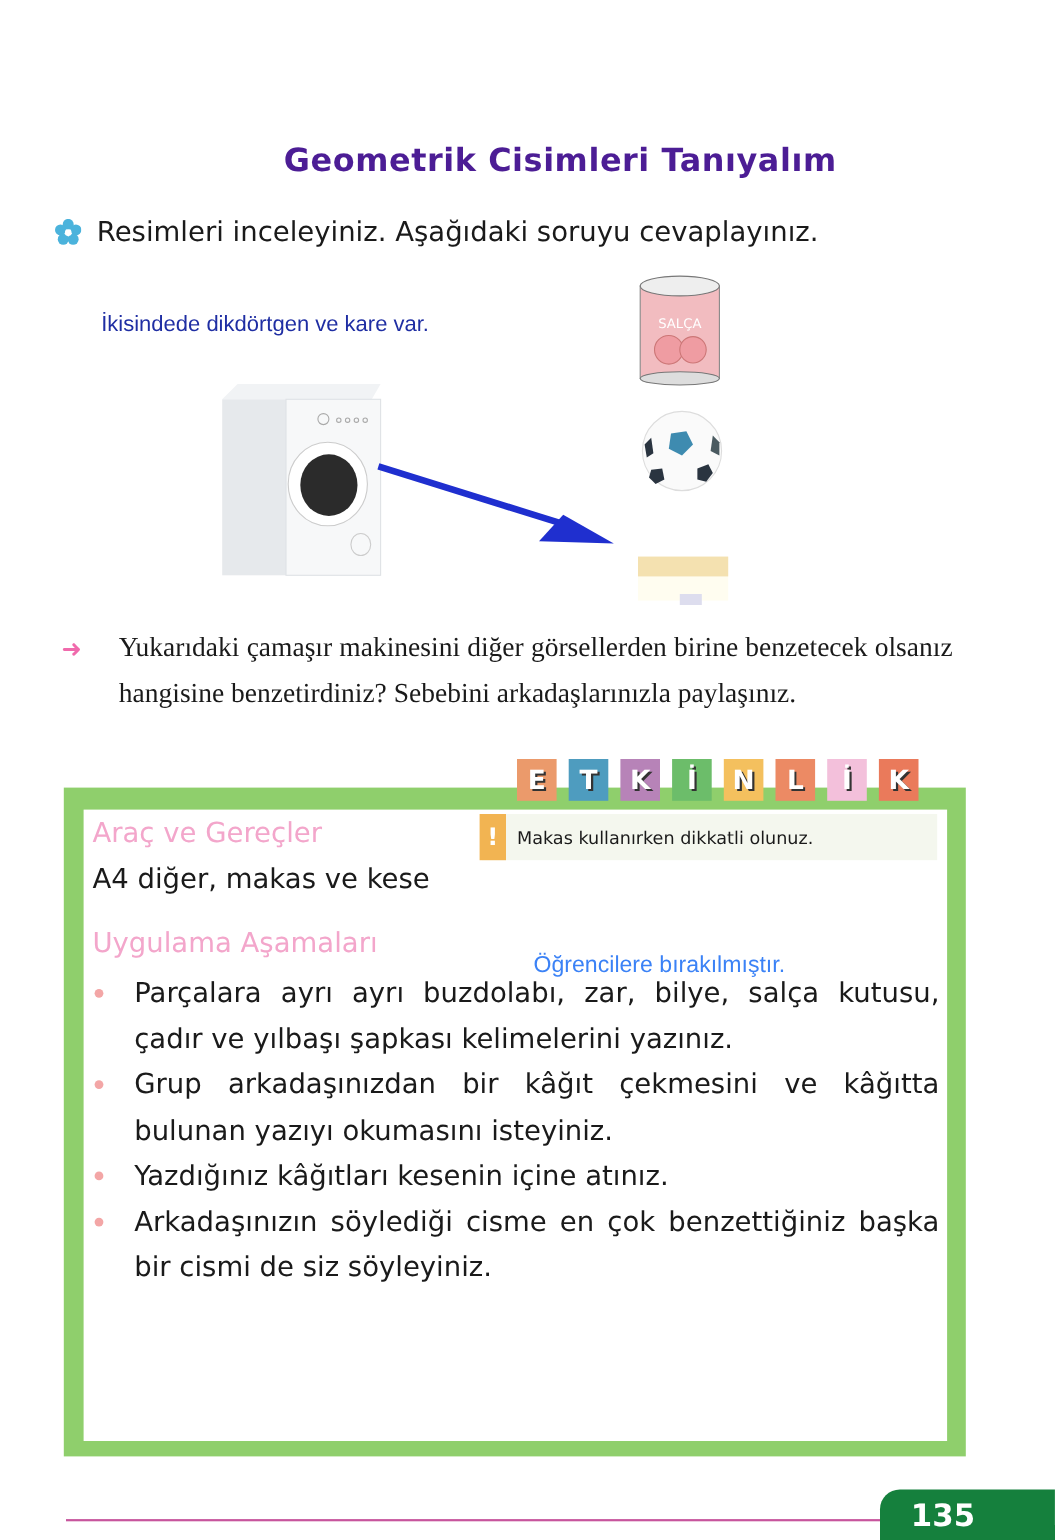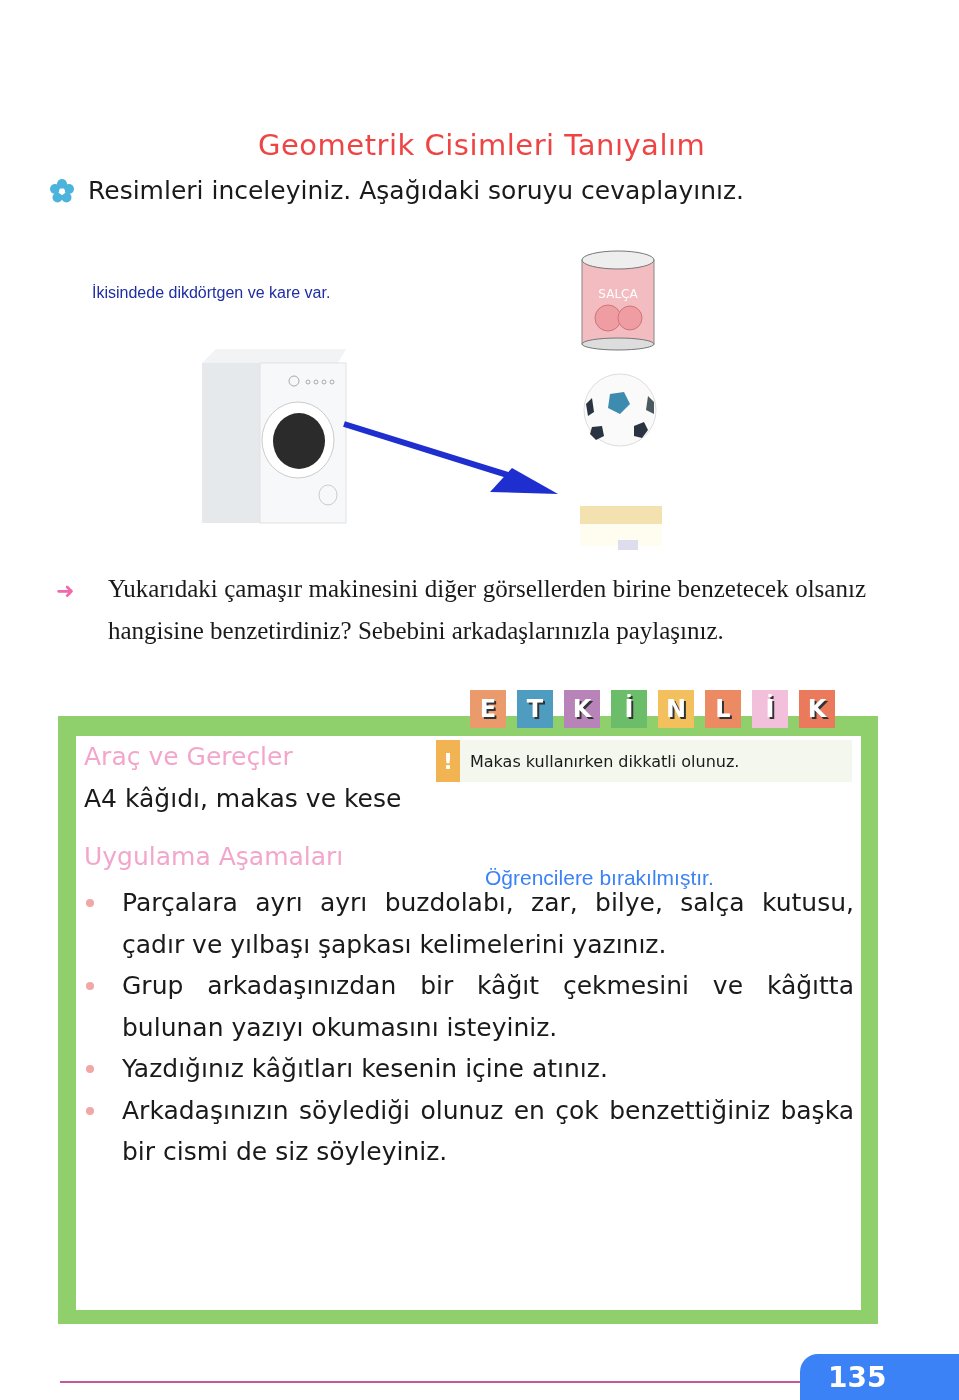--- a/index.html
+++ b/index.html
@@ -1,22 +1,22 @@
 <!DOCTYPE html>
 <html><head>
 <meta charset="utf-8">
 <style>
   html, body { margin:0; padding:0; }
   body { width:959px; height:1400px; background:#ffffff; position:relative; overflow:hidden;
          font-family:"DejaVu Sans", sans-serif; color:#1a1a1a; }
   .abs { position:absolute; }
-  .title { left:258px; top:128px; font-size:29px; color:#ef4444; letter-spacing:0.5px; }
-  .instr { left:50px; top:176px; font-size:25px; display:flex; align-items:center; gap:14px; }
+  .title { left:258px; top:128px; font-size:29px; color:#4c1d95; letter-spacing:0.5px;font-weight:bold; }
+  .instr { left:50px; top:196px; font-size:25px; display:flex; align-items:center; gap:14px; }
   .instr .flower { width:24px; height:24px; }
-  .answer1 { left:92px; top:284px; font-size:16px; color:#1f2ea3; font-family:"Liberation Sans", sans-serif; }
+  .answer1 { left:92px; top:284px; font-size:20px; color:#1f2ea3; font-family:"Liberation Sans", sans-serif; }
   .q { left:56px; top:568px; width:810px; font-size:25px; line-height:42px; display:flex; }
   .q .arrow { color:#f06aac; font-size:22px; width:52px; flex:none; margin-top:2px; }
   .q .text { text-align:justify;font-family:Liberation Serif, serif; }
   .etk-box { left:58px; top:716px; width:820px; height:608px; background:#8fcf6c; }
   .etk-inner { left:76px; top:736px; width:785px; height:574px; background:#fff; }
   .letters { left:470px; top:690px; display:flex; gap:11px; }
   .letter { width:36px; height:38px; display:flex; align-items:center; justify-content:center;
             font-size:24px; font-weight:bold; color:#fff; text-shadow:2px 2px 0 #333;
             font-family:"DejaVu Sans", sans-serif; }
   .warn { left:438px; top:740px; width:414px; height:42px; background:#f4f7ee; display:flex; align-items:center; }
@@ -24,21 +24,21 @@
                 display:flex; align-items:center; justify-content:center; margin-left:-2px; }
   .warn .wtext { font-size:16px; margin-left:10px; }
   .sect-title { font-size:25px; color:#f3a6cb; }
   .materials { left:84px; top:784px; font-size:25px; }
   .answer2 { left:485px; top:866px; font-size:21px; color:#3b82f6; font-family:"Liberation Sans", sans-serif; }
   .steps { left:82px; top:882px; width:772px; list-style:none; margin:0; padding:0; font-size:25px; line-height:41.5px; }
   .steps li { display:flex; }
   .steps .dot { width:8px; height:8px; border-radius:50%; background:#f3a6a6; flex:none; margin:17px 28px 0 4px; }
   .steps .txt { text-align:justify; flex:1; }
   .pagebar { left:60px; top:1381px; width:760px; height:2px; background:#c7559d; }
-  .pagenum { left:800px; top:1354px; width:159px; height:46px; background:#3b82f6; border-top-left-radius:18px;
+  .pagenum { left:800px; top:1354px; width:159px; height:46px; background:#15803d; border-top-left-radius:18px;
              color:#fff; font-size:28px; font-weight:bold; display:flex; align-items:center; padding-left:28px; box-sizing:border-box; }
 </style>
 </head>
 <body>
 
 <div class="abs title">Geometrik Cisimleri Tanıyalım</div>
 
 <div class="abs instr">
   <svg class="flower" viewBox="0 0 24 24">
     <g fill="#4bb3dc">
@@ -118,37 +118,37 @@
   <div class="letter" style="background:#f3c0db">İ</div>
   <div class="letter" style="background:#ea7a5b">K</div>
 </div>
 
 <div class="abs warn">
   <span class="bang">!</span>
   <span class="wtext">Makas kullanırken dikkatli olunuz.</span>
 </div>
 
 <div class="abs sect-title" style="left:84px;top:742px">Araç ve Gereçler</div>
-<div class="abs materials">A4 kâğıdı, makas ve kese</div>
+<div class="abs materials">A4 diğer, makas ve kese</div>
 <div class="abs sect-title" style="left:84px;top:842px">Uygulama Aşamaları</div>
 <div class="abs answer2">Öğrencilere bırakılmıştır.</div>
 
 <ul class="abs steps">
   <li>
       <span class="dot"></span>
       <span class="txt">Parçalara ayrı ayrı buzdolabı, zar, bilye, salça kutusu, çadır ve yılbaşı şapkası kelimelerini yazınız.</span>
     </li>
   <li>
       <span class="dot"></span>
       <span class="txt">Grup arkadaşınızdan bir kâğıt çekmesini ve kâğıtta bulunan yazıyı okumasını isteyiniz.</span>
     </li>
   <li>
       <span class="dot"></span>
       <span class="txt">Yazdığınız kâğıtları kesenin içine atınız.</span>
     </li>
   <li>
       <span class="dot"></span>
-      <span class="txt">Arkadaşınızın söylediği olunuz en çok benzettiğiniz başka bir cismi de siz söyleyiniz.</span>
+      <span class="txt">Arkadaşınızın söylediği cisme en çok benzettiğiniz başka bir cismi de siz söyleyiniz.</span>
     </li>
 </ul>
 
 <div class="abs pagebar"></div>
 <div class="abs pagenum">135</div>
 
 </body></html>

